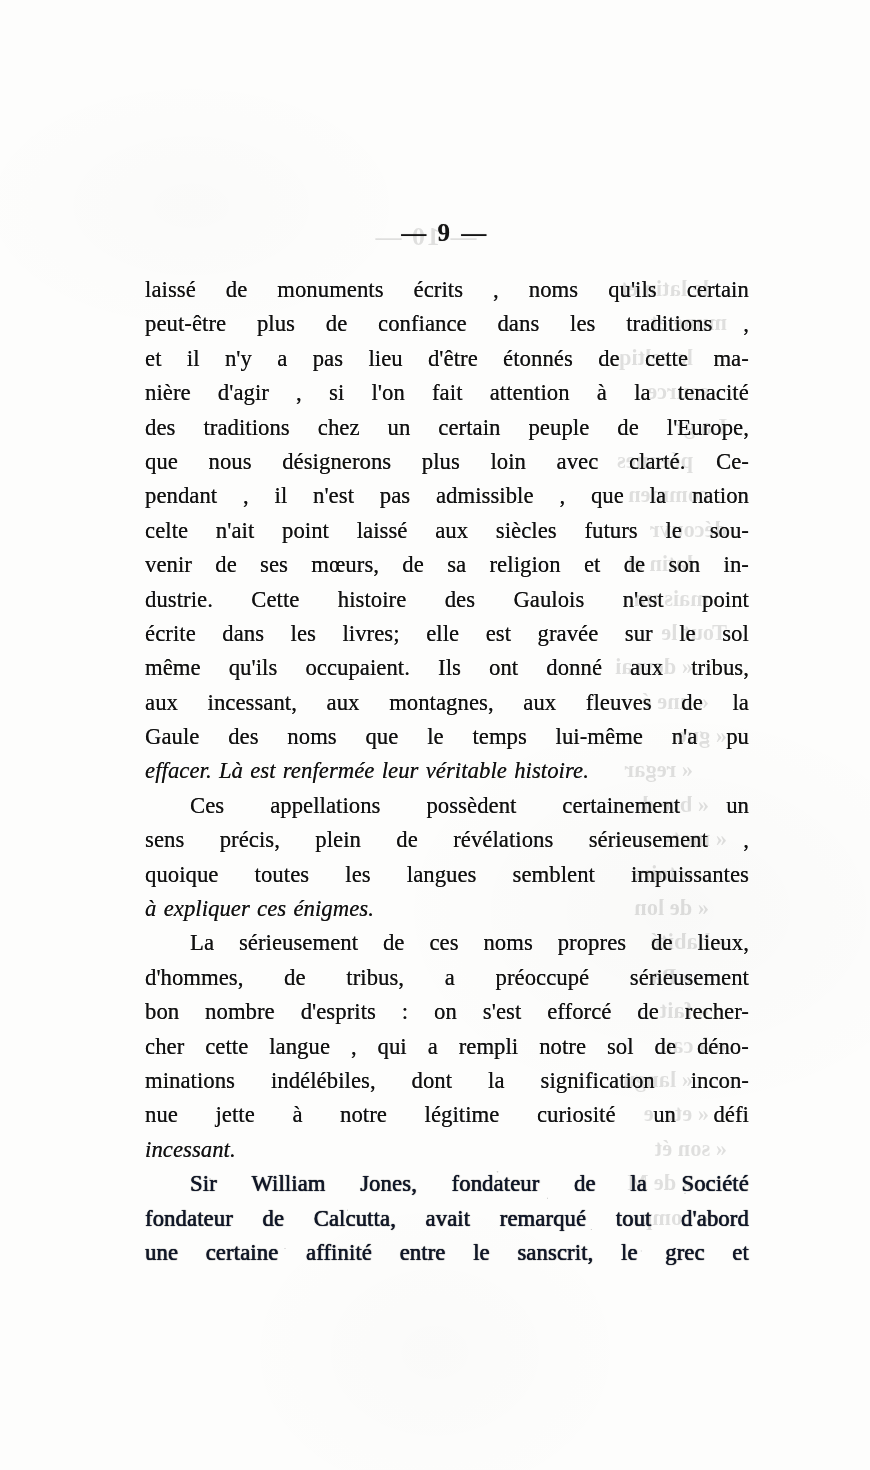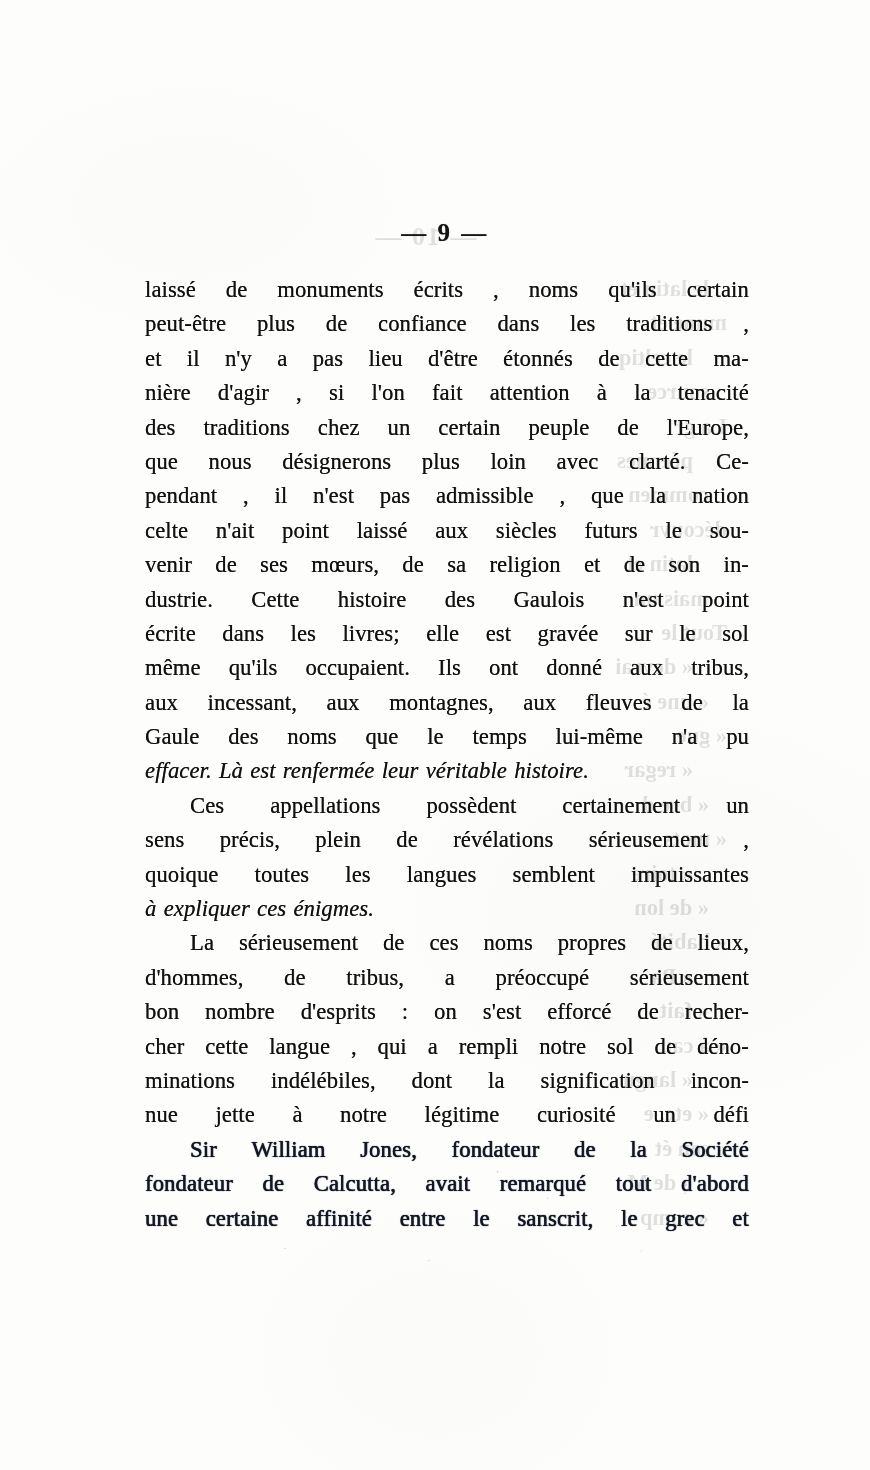--- a/index.html
+++ b/index.html
@@ -490,20 +490,25 @@
           <span>nue</span>
           <span>jette</span>
           <span>à</span>
           <span>notre</span>
           <span>légitime</span>
           <span>curiosité</span>
           <span>un</span>
           <span>défi</span>
         </span>
       </div>
+      <div class="line flush">
+        <span class="words">
+          <span>incessant.</span>
+        </span>
+      </div>
       <div class="line heavy indent-first">
         <span class="words">
           <span>Sir</span>
           <span>William</span>
           <span>Jones,</span>
           <span>fondateur</span>
           <span>de</span>
           <span>la</span>
           <span>Société</span>
         </span>

